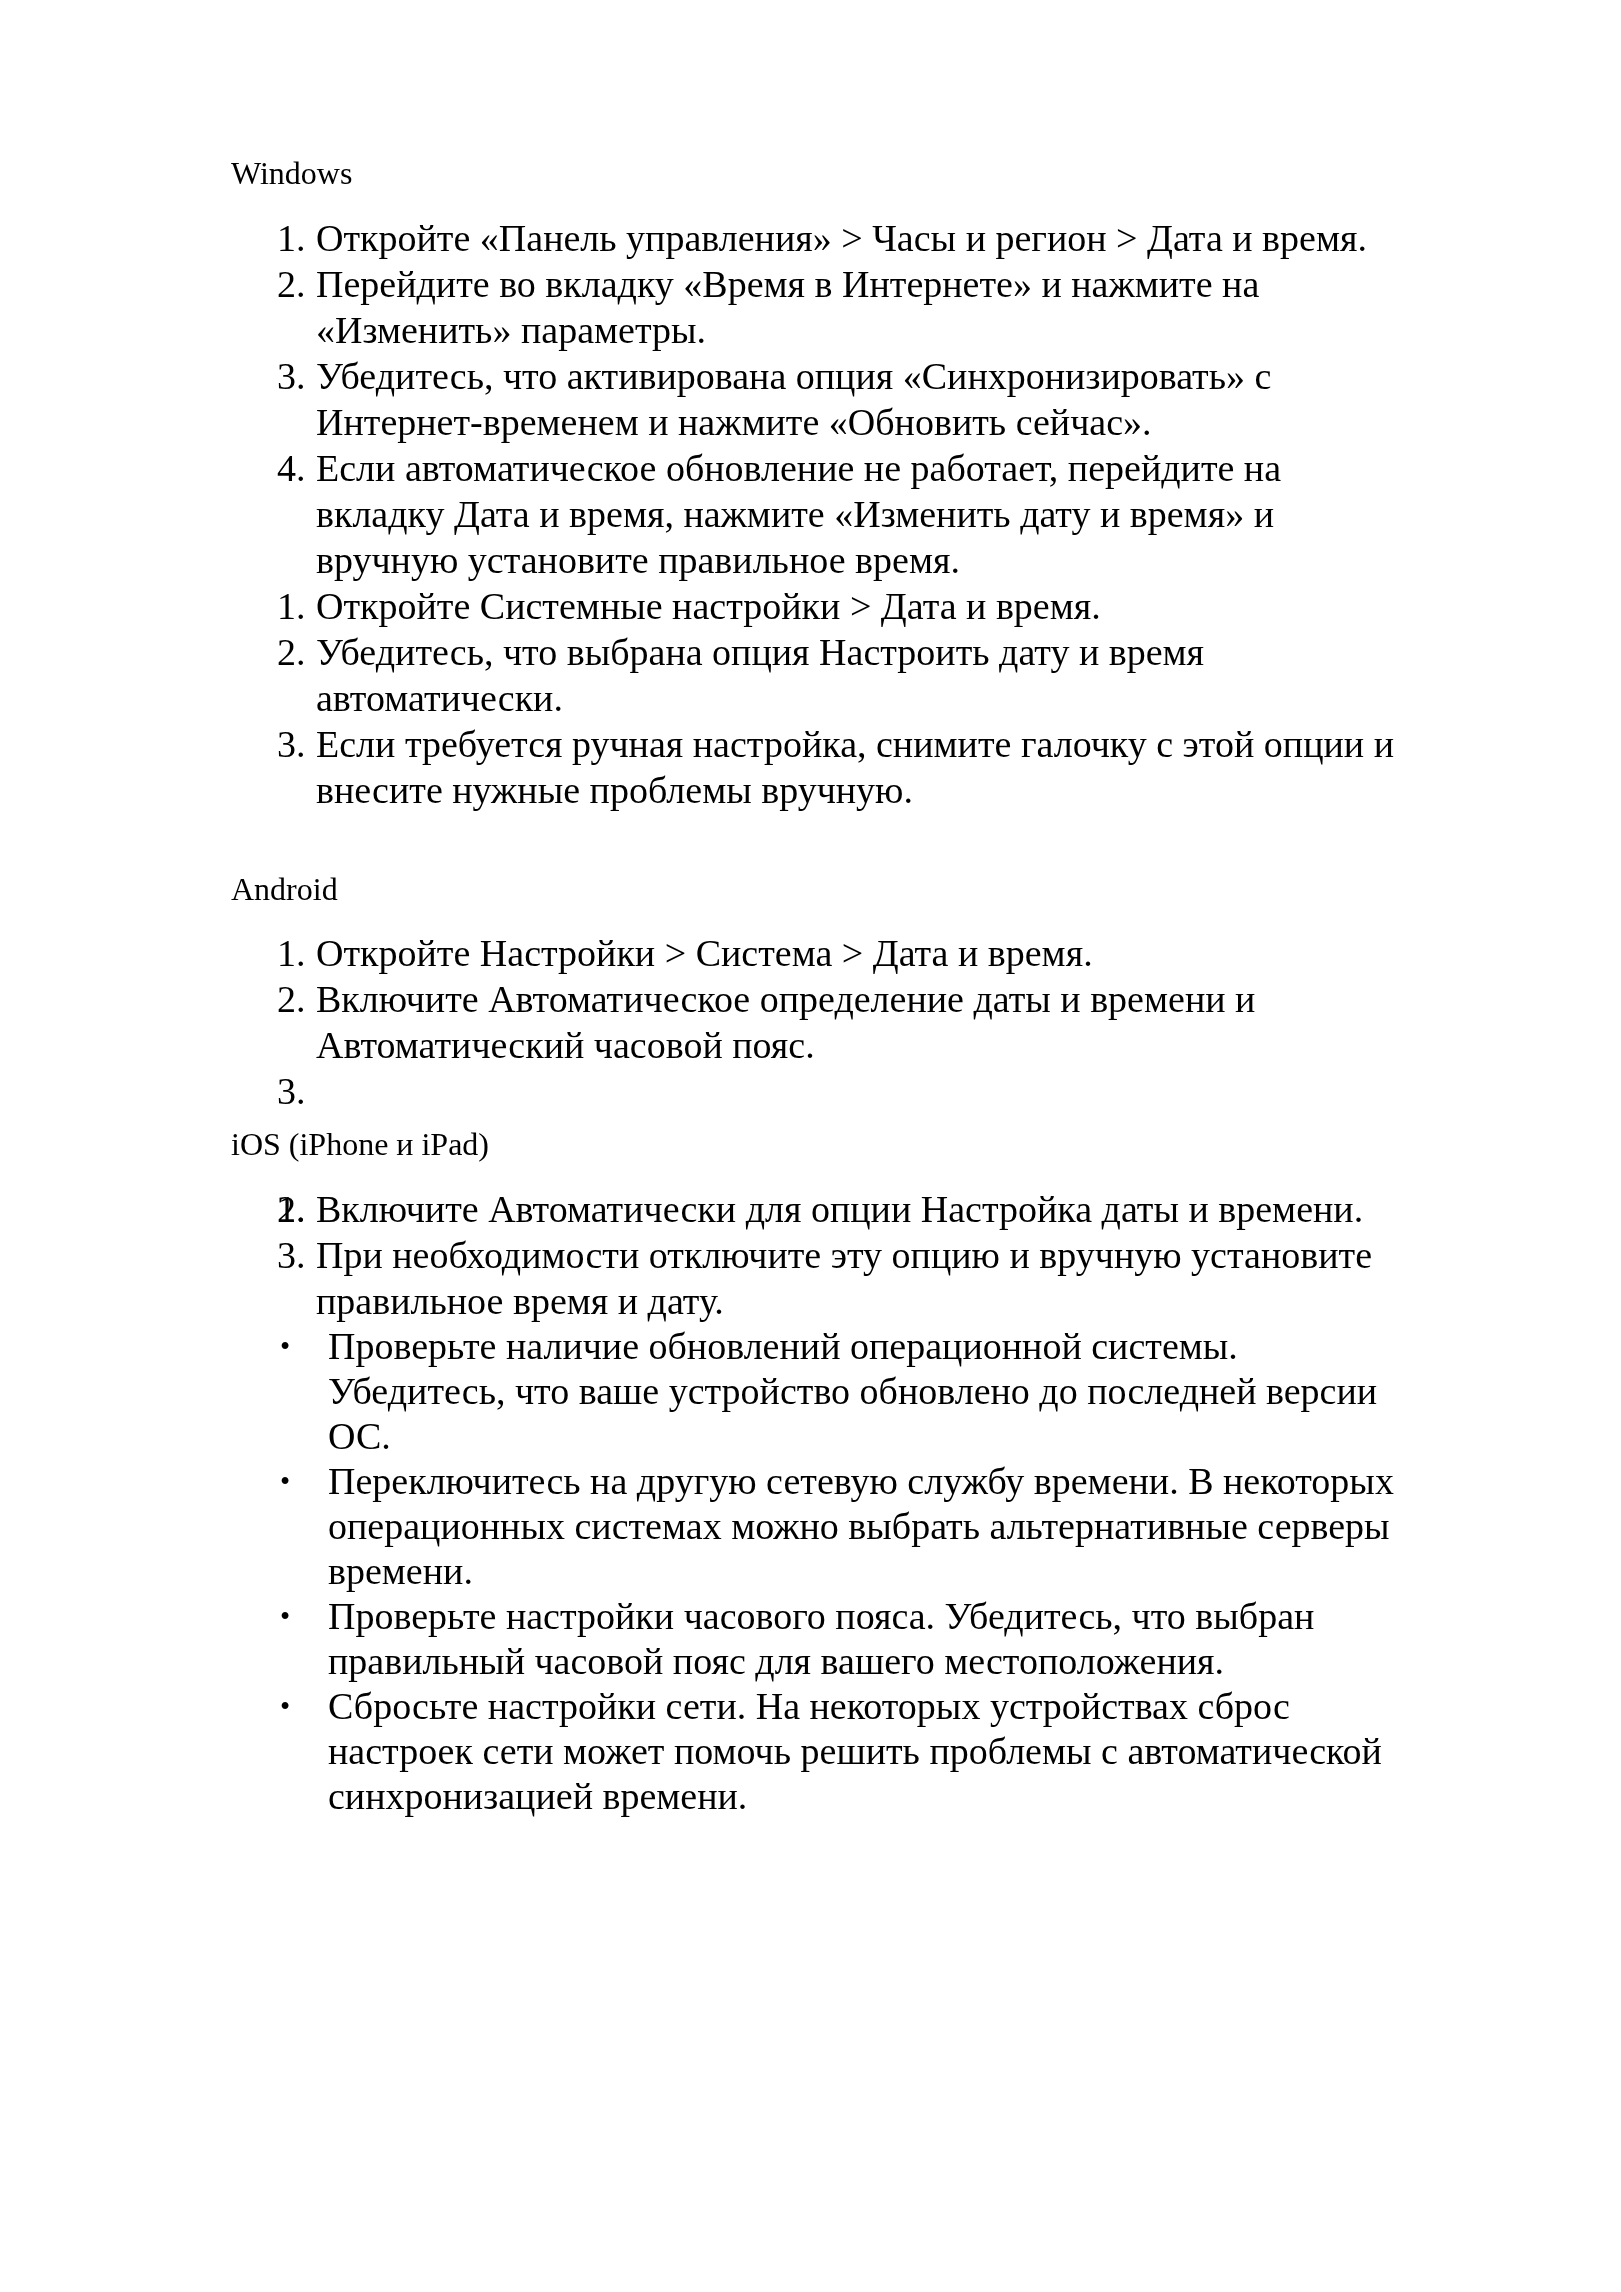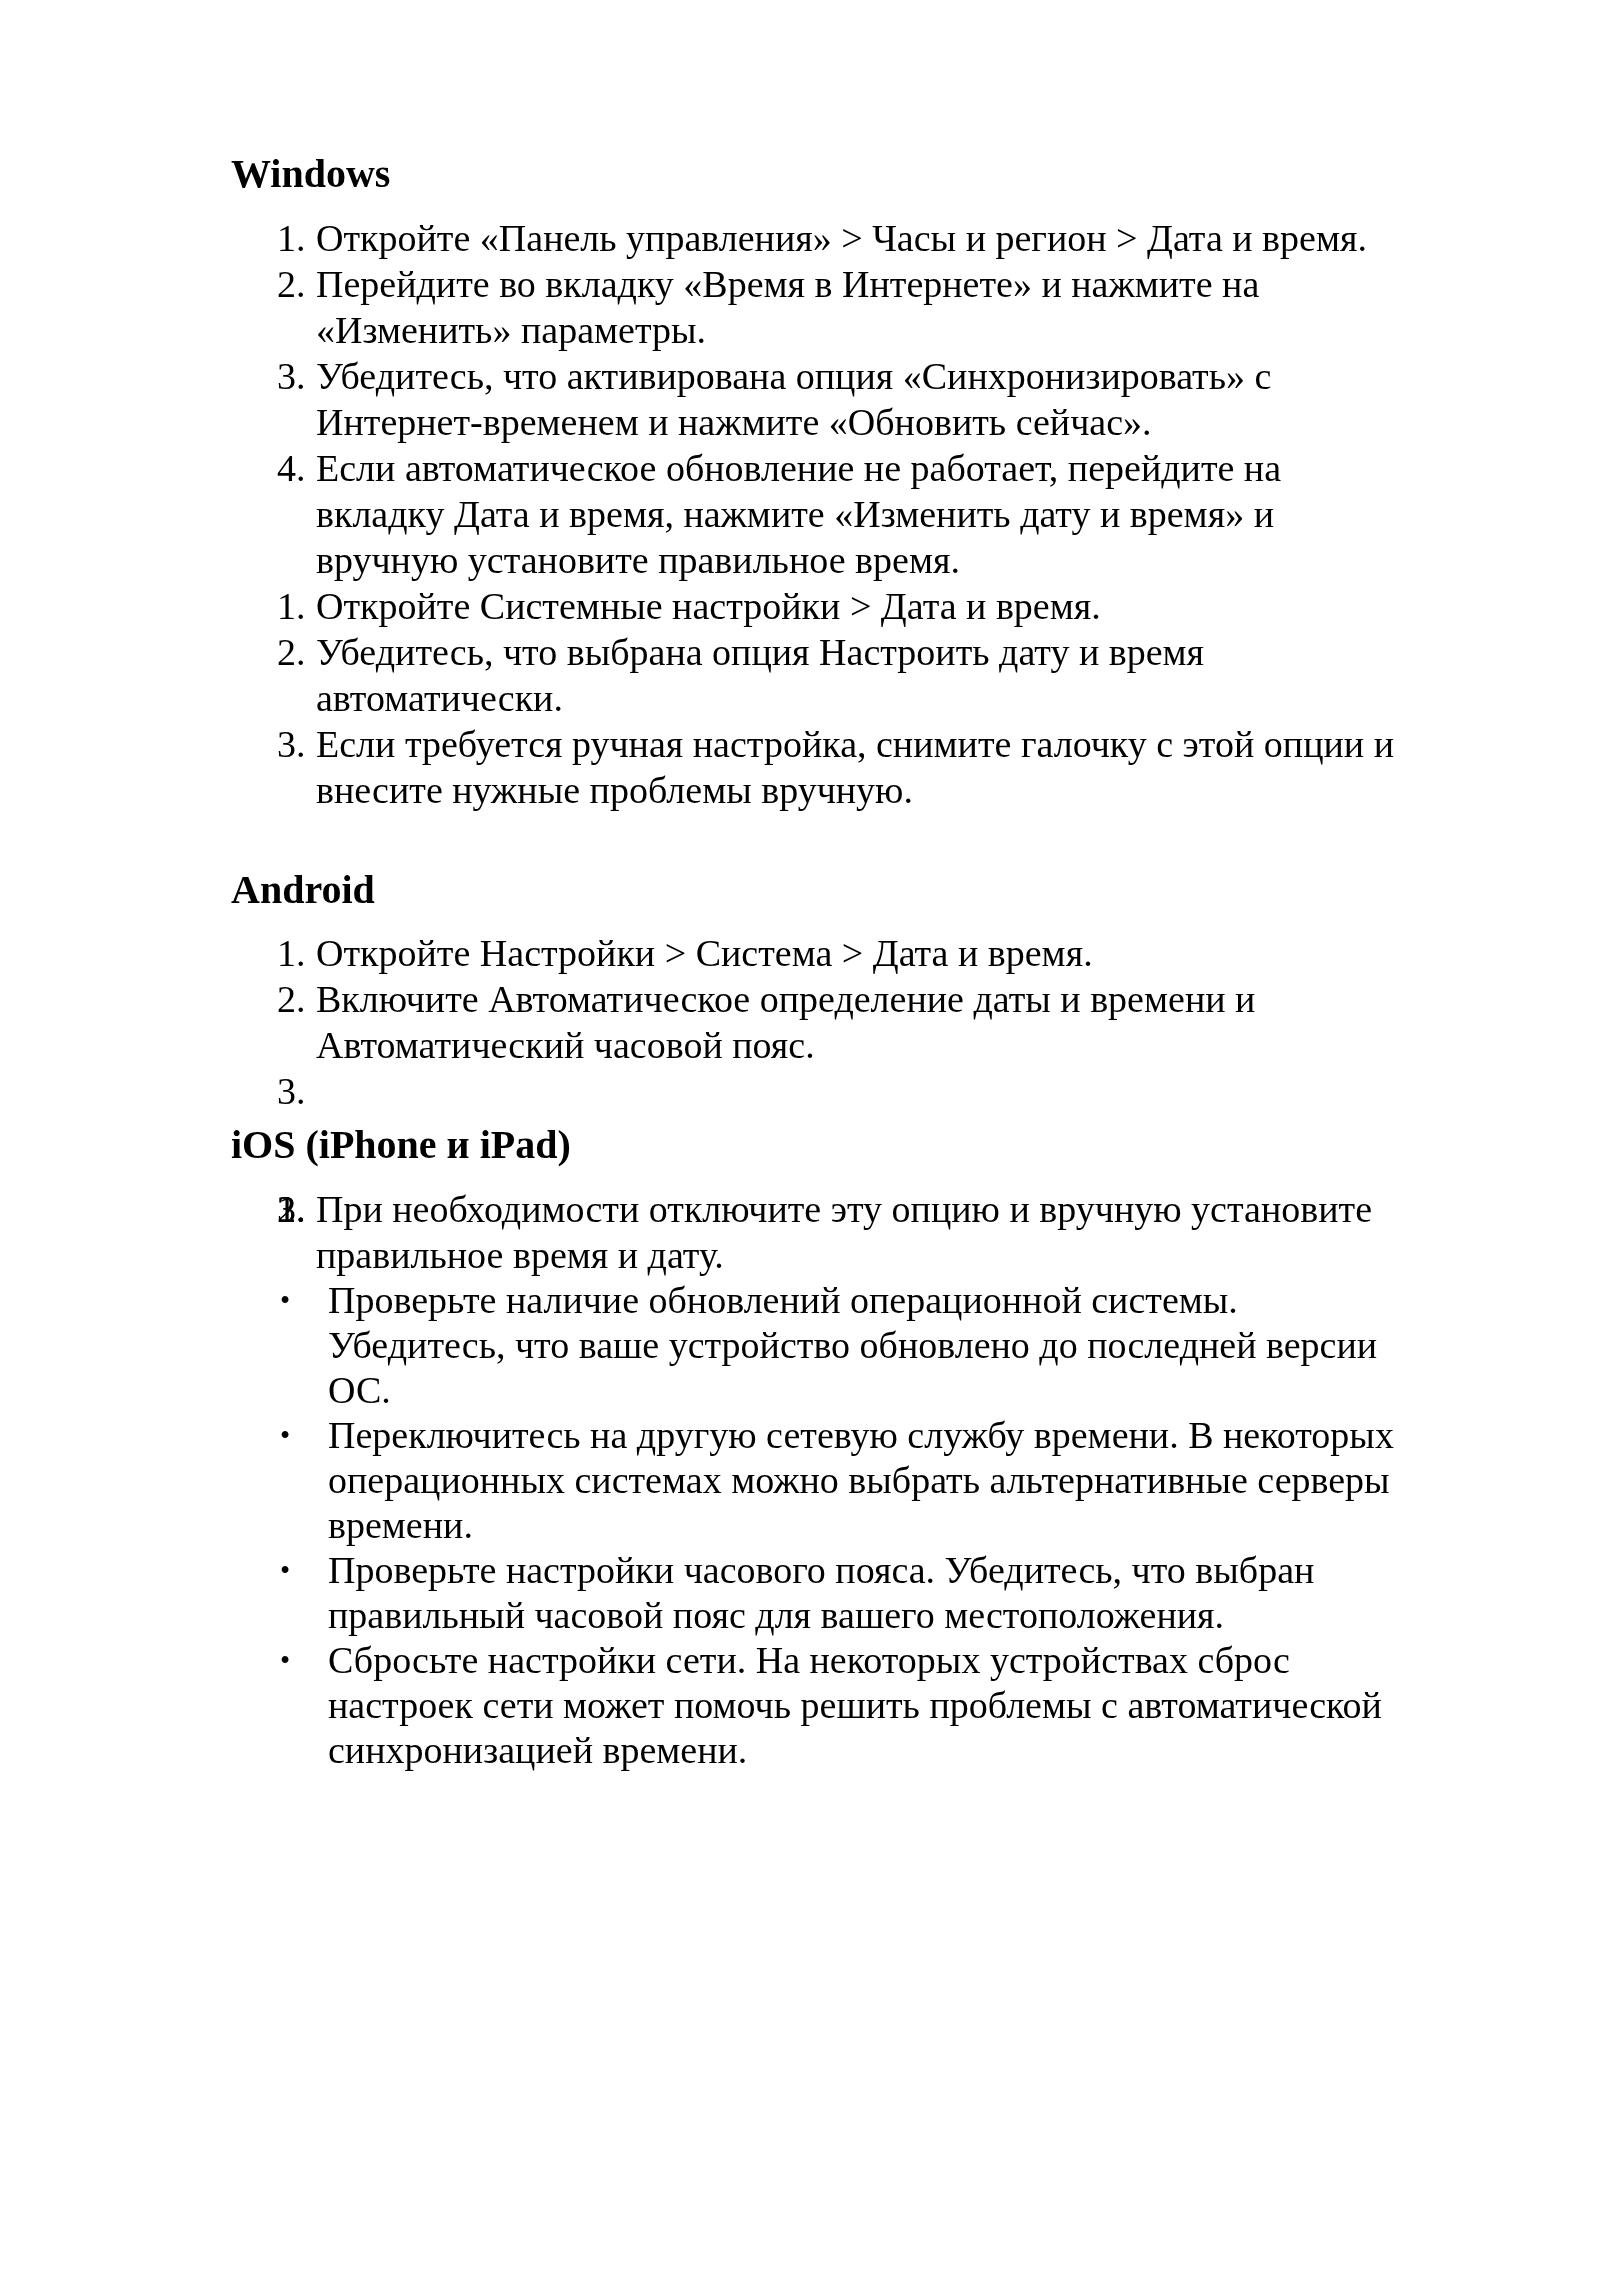--- a/index.html
+++ b/index.html
@@ -17,23 +17,23 @@
   }
   .page {
     box-sizing: border-box;
     width: 1621px;
     height: 2293px;
     padding: 150px 220px 0 231px;
     overflow: hidden;
   }
   .doc-section { margin: 0; }
   .doc-heading {
-    font-size: 40px;
+    font-size: 32px;
     line-height: 47px;
-    font-weight: bold;
+    font-weight: normal;
     margin: 53px 0 17.6px 0;
     letter-spacing: 0;
   }
   .doc-section:first-child .doc-heading { margin-top: 0; }
   .doc-list {
     margin: 0;
     padding: 0;
     list-style: none;
   }
   .doc-list li {
@@ -85,21 +85,21 @@
           <li><span class="marker">1.</span><span>Откройте Настройки &gt; Система &gt; Дата и время.</span></li>
           <li><span class="marker">2.</span><span>Включите Автоматическое определение даты и времени и Автоматический часовой пояс.</span></li>
           <li><span class="marker">3.</span></li>
         </ul>
   </section>
 
   <section class="doc-section">
     <h2 class="doc-heading">iOS (iPhone и iPad)</h2>
     <ul class="doc-list ordered">
           <li><span class="marker">1.</span></li>
-          <li><span class="marker">2.</span></li>
+          <li><span class="marker">2.</span><span>Включите Автоматически для опции Настройка даты и времени.</span></li>
           <li><span class="marker">3.</span><span>При необходимости отключите эту опцию и вручную установите правильное время и дату.</span></li>
         </ul>
   </section>
 
   <section class="doc-section">
     <ul class="doc-list bulleted">
           <li><span class="marker">•</span><span>Проверьте наличие обновлений операционной системы. Убедитесь, что ваше устройство обновлено до последней версии ОС.</span></li>
           <li><span class="marker">•</span><span>Переключитесь на другую сетевую службу времени. В некоторых операционных системах можно выбрать альтернативные серверы времени.</span></li>
           <li><span class="marker">•</span><span>Проверьте настройки часового пояса. Убедитесь, что выбран правильный часовой пояс для вашего местоположения.</span></li>
           <li><span class="marker">•</span><span>Сбросьте настройки сети. На некоторых устройствах сброс настроек сети может помочь решить проблемы с автоматической синхронизацией времени.</span></li>

